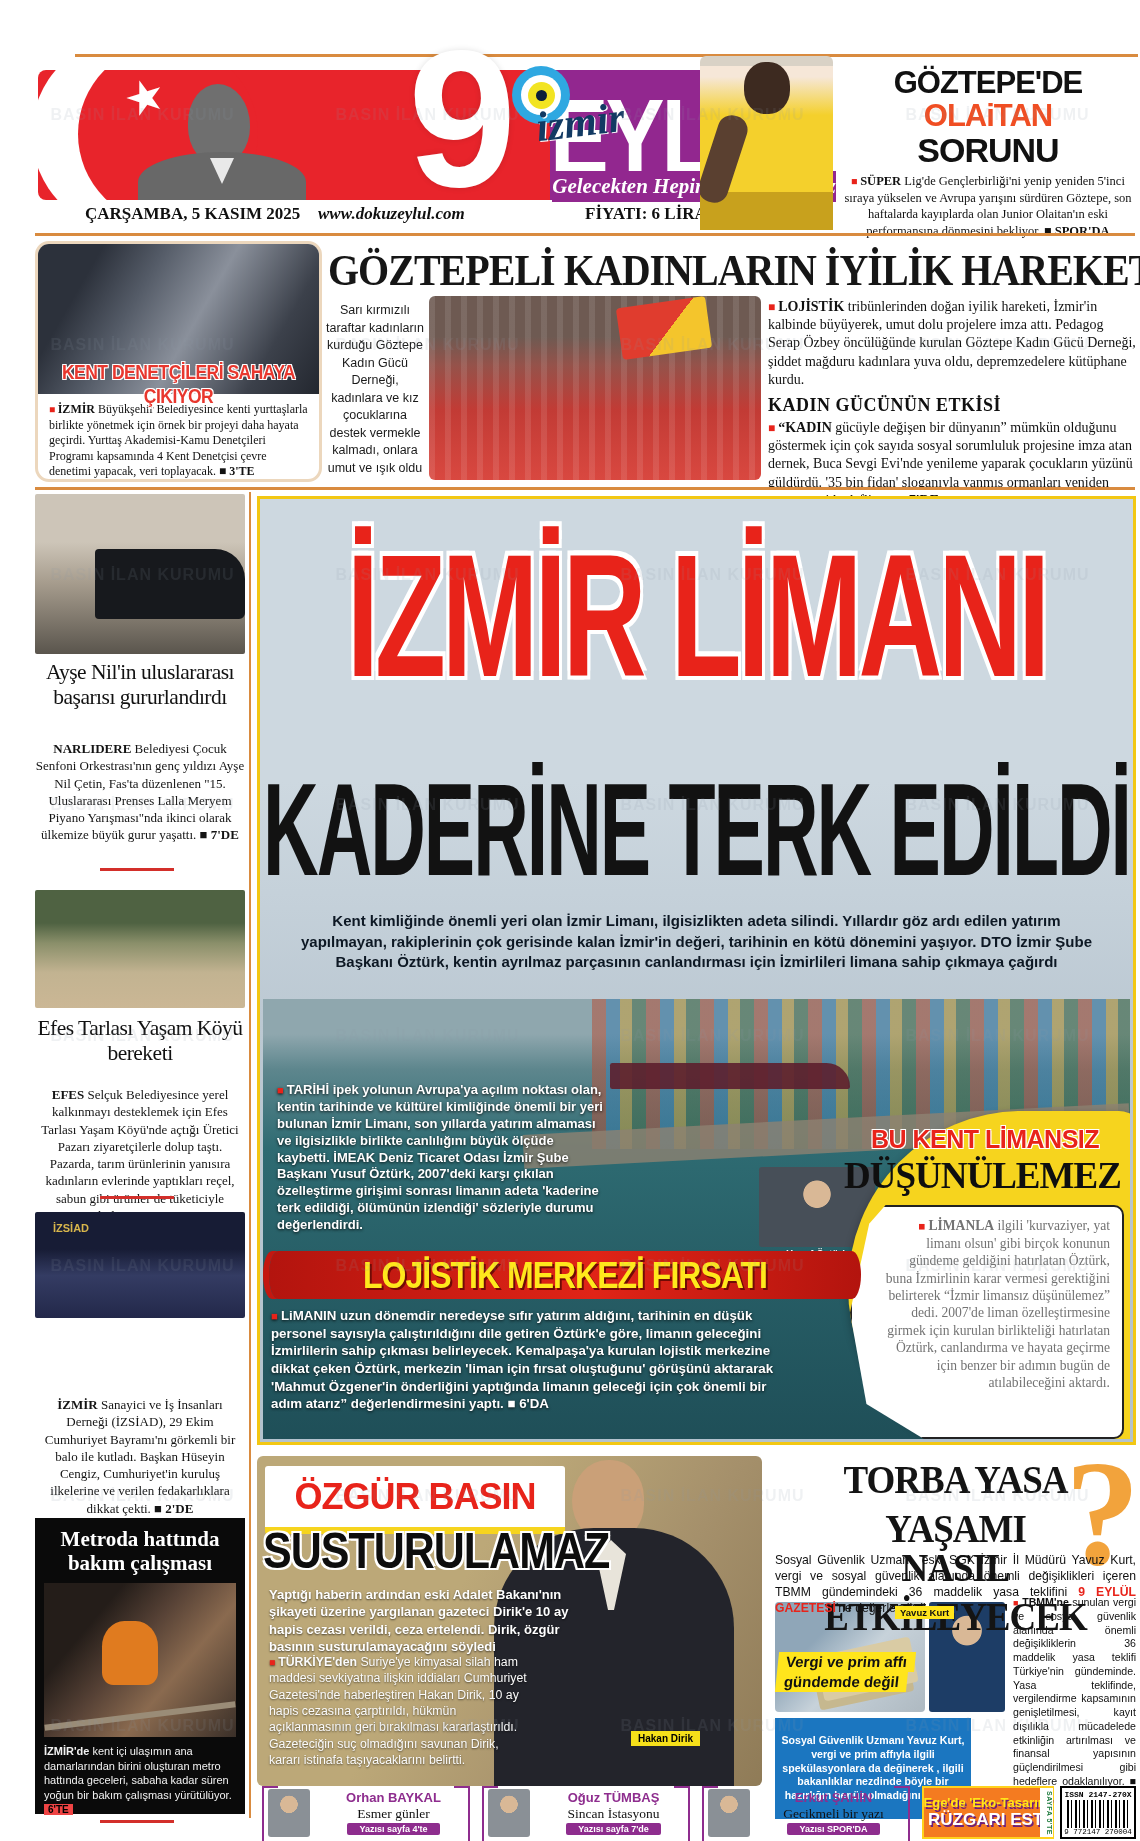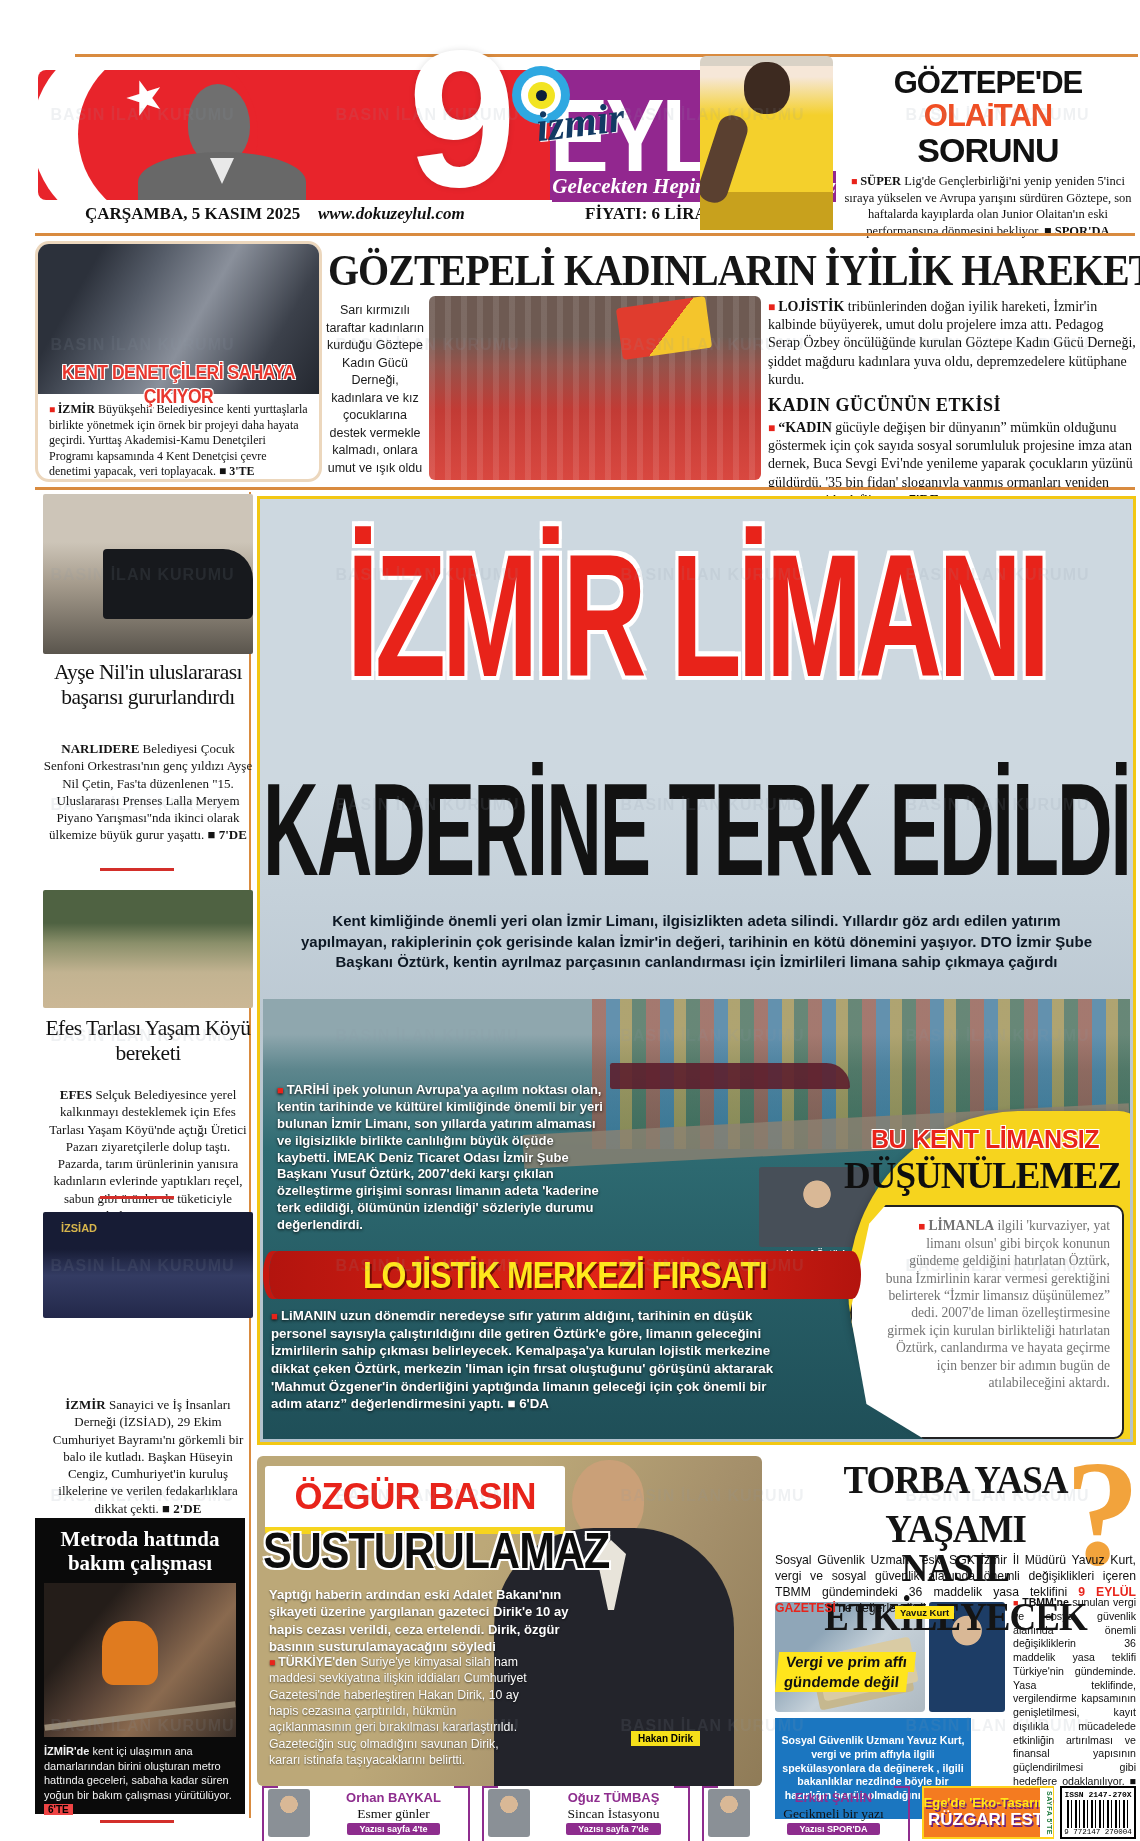--- a/index.html
+++ b/index.html
@@ -83,21 +83,21 @@
                background:repeating-linear-gradient(90deg, rgba(255,255,255,.10) 0 6px, transparent 6px 16px); }
   .goz-flag { position:absolute; left:190px; top:6px; width:90px; height:52px;
               background:linear-gradient(135deg,#e03c2e 0 55%, #f4c52c 55% 100%); transform:rotate(-8deg); border-radius:4px; }
   .goz-right { left:768px; top:298px; width:368px; }
   .goz-right p { font:400 14px/1.3 "Liberation Serif", serif; color:#111; }
   .goz-sub { font:900 18px "Liberation Serif", serif; color:#101010; margin:6px 0 3px 0; letter-spacing:0.5px; }
   .rule3 { left:35px; top:487px; width:1100px; height:3px; background:#d98b3f; }
   .vline { left:249px; top:492px; width:2px; height:1326px; background:#d98b3f; }
 
   
-  .rail { left:35px; width:210px;margin-left:8px; }
+  .rail { left:35px; width:210px; }
   .rail-h { font:400 21.5px/1.15 "Liberation Serif", serif; color:#121212; text-align:center; letter-spacing:-0.5px; }
   .rail-b { font:400 13px/1.33 "Liberation Serif", serif; color:#141414; text-align:center; }
   .red-div { left:100px; width:74px; height:3px; background:#d32f2a; }
   .ph { border-radius:2px; overflow:hidden; }
   .ph-piano { top:494px; height:160px;
       background:linear-gradient(180deg,#cdc5b8 0 30%,#a79d8e 55%,#5a554d 100%); }
   .ph-piano .pianobody { position:absolute; left:60px; top:55px; width:150px; height:70px; background:#17191d; border-radius:4px 30px 6px 4px; }
   .ph-efes { top:890px; height:118px;
       background:linear-gradient(180deg,#4f6242 0 28%,#8a8f6a 45%,#c2b391 70%,#cbb795 100%); }
   .ph-izsiad { top:1212px; height:106px;

